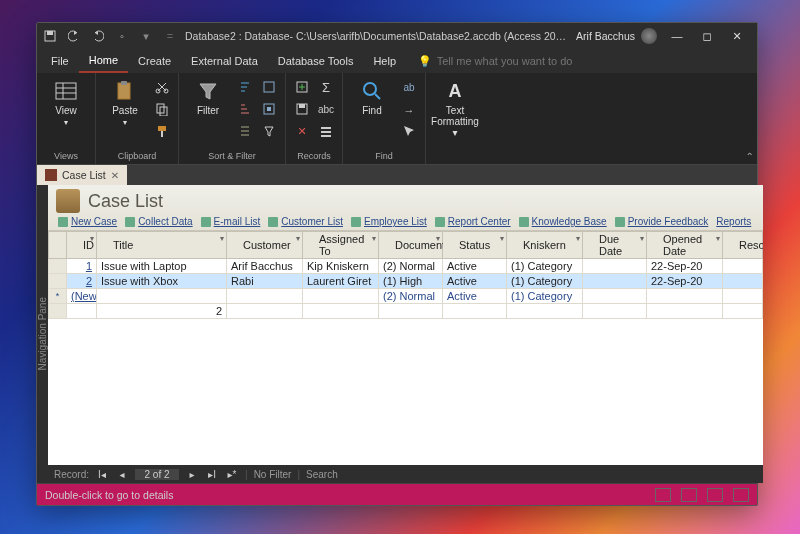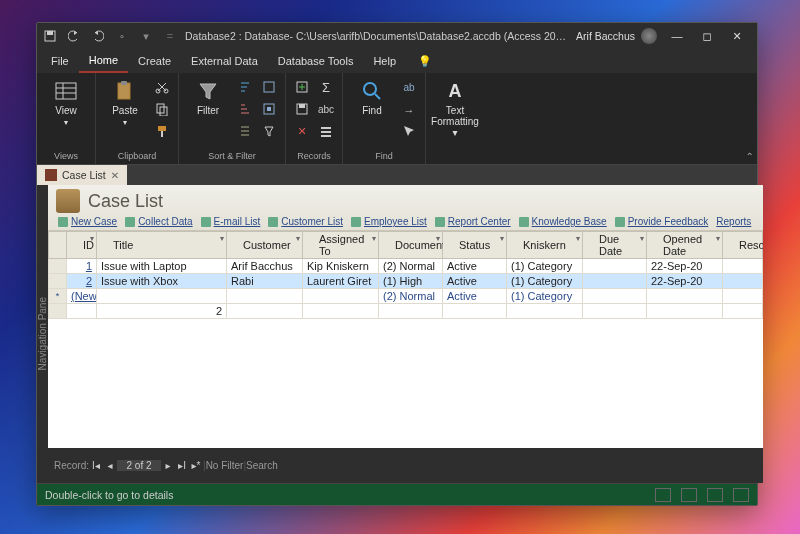--- a/index.html
+++ b/index.html
@@ -68,27 +68,27 @@
   table.grid { border-collapse:collapse; width:100%; font-size:11px; table-layout:fixed;}
   table.grid th { background:#e9e7db; border:1px solid #c5c2b5; padding:1px 16px; font-weight:400; text-align:left; position:relative; height:17px;}
   table.grid th .s { position:absolute; right:2px; top:2px; font-size:8px; color:#666;}
   table.grid td { border:1px solid #dedbce; padding:1px 4px; height:15px; background:#fff; white-space:nowrap; overflow:hidden;}
   tr.sel td { background:#cde6ff;}
   tr.newrow td { color:#2a4a8a;}
   .rowhdr { width:18px; background:#e9e7db !important; text-align:center; font-size:9px;}
   .idcell { text-align:right; color:#2a4a8a; text-decoration:underline; cursor:pointer;}
   .sumrow td { background:#f6f4ea; font-weight:500;}
   
-  .recnav { height:35px; background:#2e2e2e; display:flex; align-items:center; padding:4px 6px; font-size:10px; color:#ccc;}
+  .recnav { height:18px; background:#2e2e2e; display:flex; align-items:center; gap:6px; padding:4px 6px; font-size:10px; color:#ccc;}
   .recnav .btn { width:14px; text-align:center; cursor:pointer;}
   .recnav .pos { background:#444; padding:0 4px; min-width:44px; text-align:center;}
   .recnav .sep { color:#555;}
   .recnav .lbl { color:#999;}
   
-  .status { height:22px; background:#14532d; border-top:1px solid #444; display:flex; align-items:center; padding:0 8px; font-size:10.5px; color:#ccc; justify-content:space-between;}
+  .status { height:22px; background:#be185d; border-top:1px solid #444; display:flex; align-items:center; padding:0 8px; font-size:10.5px; color:#ccc; justify-content:space-between;}
   .status .views { display:flex; gap:10px;}
   .status .views span { width:16px; height:14px; border:1px solid #666; display:inline-block; cursor:pointer;}
   svg { display:block;}
 </style>
 </head>
 <body>
 
 <div class="window">
 
   <div class="titlebar">
@@ -129,20 +129,21 @@
 
   <div class="menutabs">
     <div class="menutab">File</div>
     <div class="menutab active">Home</div>
     <div class="menutab">Create</div>
     <div class="menutab">External Data</div>
     <div class="menutab">Database Tools</div>
     <div class="menutab">Help</div>
     <div class="tellme">
       <span>💡</span>
+      <input placeholder="Tell me what you want to do" style="">
     </div>
   </div>
 
   <div class="ribbon">
     <div class="group">
       <div class="top">
         <div class="bigbtn">
           <div class="ic">
               <svg width="22" height="22">
                 <rect x="1" y="3" width="20" height="16" fill="none" stroke="#ccc"></rect>

